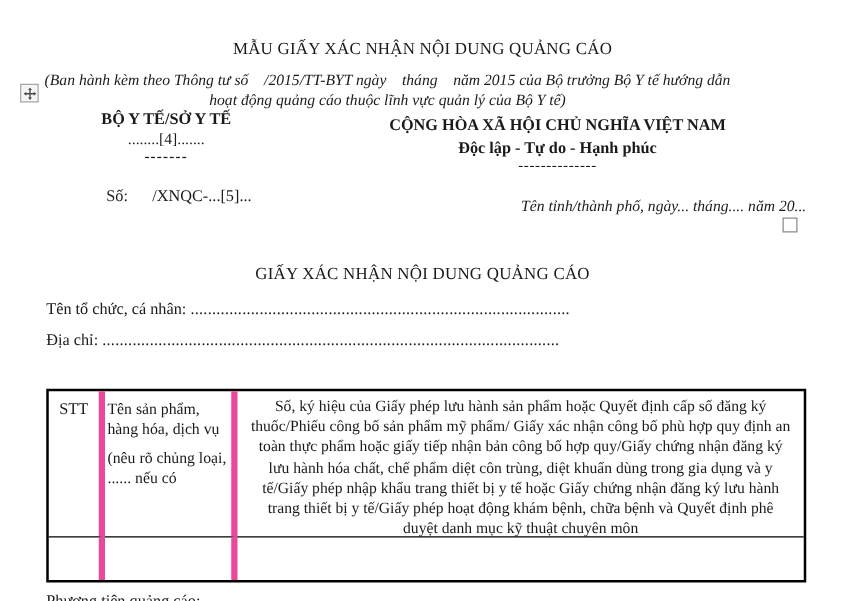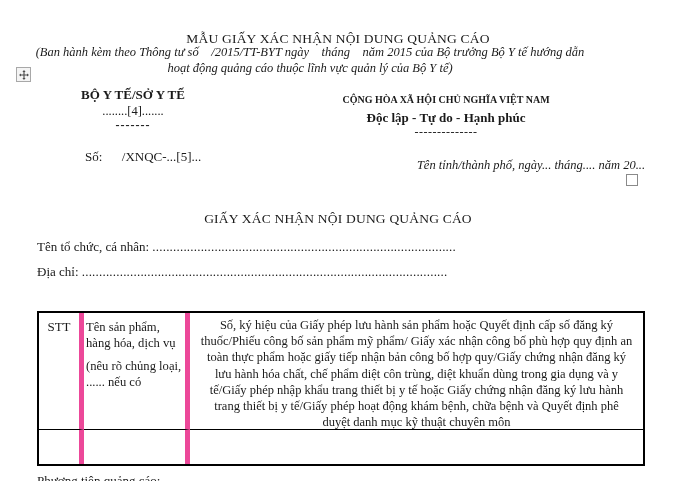--- a/index.html
+++ b/index.html
@@ -11,36 +11,36 @@
     font-family:"Liberation Serif","DejaVu Serif",serif;
     color:#1a1a1a;
     padding-left:16px;
     -webkit-font-smoothing:antialiased;
   }
   .abs{position:absolute;}
   .center{text-align:center;}
   .pre{white-space:pre-wrap;}
 
   .form-title{top:31px;left:0;width:676px;font-size:13.5px;letter-spacing:.2px;}
-  .form-subtitle{top:44px;left:0;width:620px;font-size:12.5px;font-style:italic;line-height:16px;}
+  .form-subtitle{top:56px;left:0;width:620px;font-size:12.5px;font-style:italic;line-height:16px;}
 
   .anchor-box{
     top:67px;left:16px;width:13px;height:13px;
     border:1px solid #a8a8a8;background:#f4f4f4;
     display:flex;align-items:center;justify-content:center;
   }
   .anchor-box svg{display:block;}
 
   .lh-left{top:86px;left:38px;width:190px;}
   .lh-left .agency{font-weight:bold;font-size:13px;line-height:17px;}
   .lh-left .ph{font-size:12.5px;line-height:16px;}
   .lh-left .rule{font-weight:bold;font-size:12px;line-height:12px;letter-spacing:1px;}
 
   .lh-right{top:91px;left:286px;width:320px;}
-  .lh-right .country{font-weight:bold;font-size:10px;line-height:18px;}
+  .lh-right .country{font-weight:bold;font-size:13px;line-height:18px;}
   .lh-right .motto{font-weight:bold;font-size:13px;line-height:17px;}
   .lh-right .rule{font-size:12px;line-height:12px;letter-spacing:.5px;}
 
   .number-line{top:149px;left:85px;font-size:13px;}
   .place-date{top:158px;right:47px;font-size:12.5px;font-style:italic;white-space:nowrap;}
 
   .small-checkbox{top:174px;left:626px;width:10px;height:10px;border:1px solid #8a8a8a;background:#fff;}
 
   .doc-heading{top:211px;left:0;width:676px;font-weight:normal;font-size:13.5px;letter-spacing:.2px;}
 

